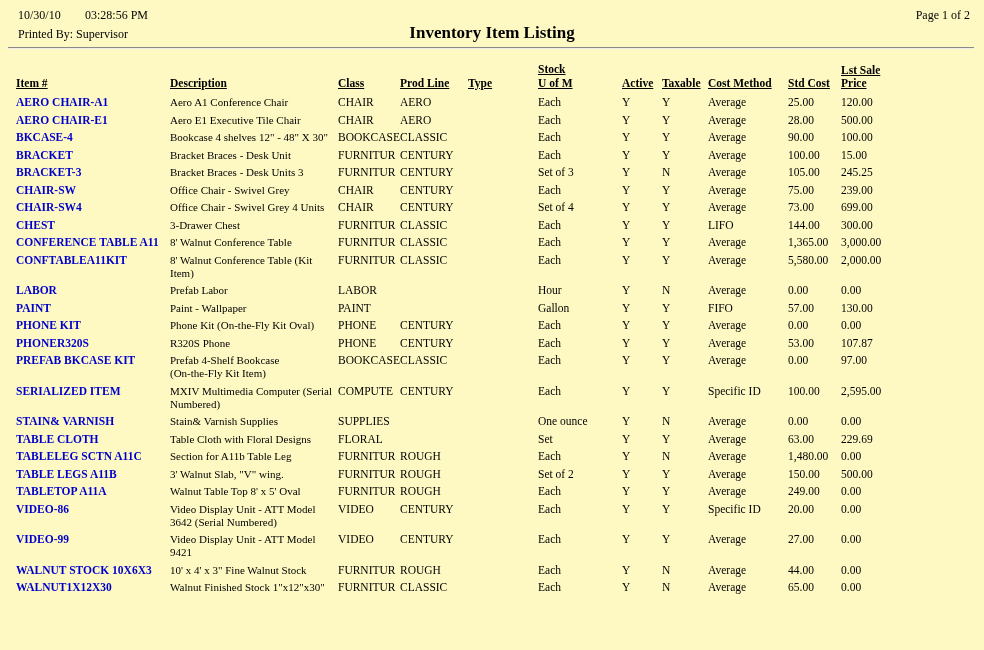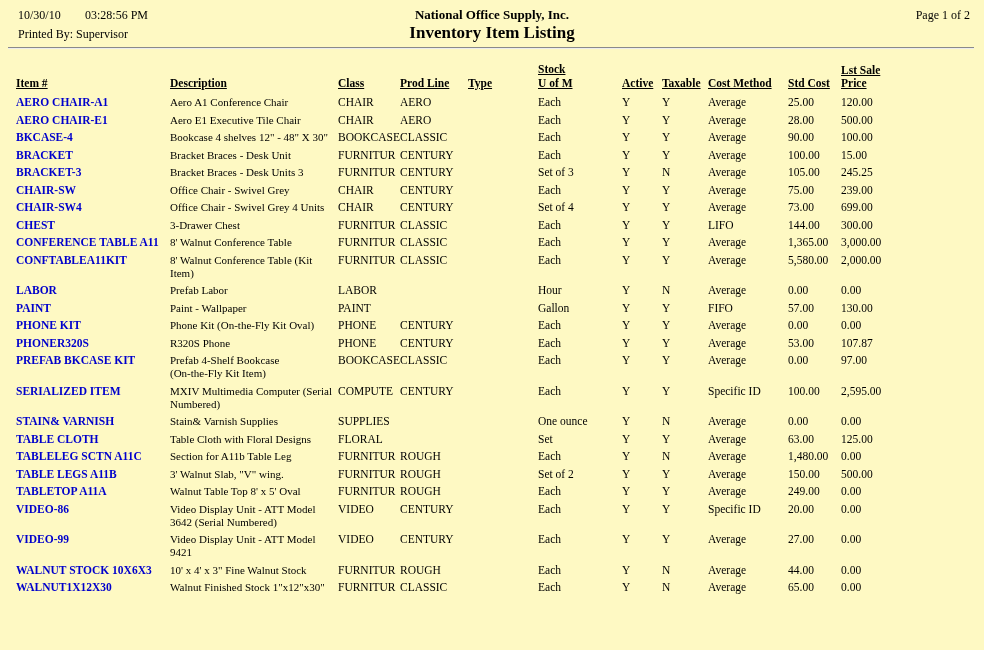--- a/index.html
+++ b/index.html
@@ -36,21 +36,20 @@
   td.c-desc { white-space:pre; font-size:11px; padding-right:0; line-height:13px; }
   .item-link { color:#0000CC; font-weight:bold; cursor:pointer; white-space:nowrap; }
 </style>
 </head>
 <body>
 
 <div class="page">
 
   <span class="hdr-text hdr-date">10/30/10</span>
   <span class="hdr-text hdr-time">03:28:56 PM</span>
-  <div class="hdr-company">National Office Supply, Inc.</div>
   <span class="hdr-text hdr-page">Page 1 of 2</span>
   <span class="hdr-text hdr-printedby">Printed By: Supervisor</span>
   <div class="hdr-title">Inventory Item Listing</div>
   <div class="rule"></div>
 
   <table class="listing">
     <colgroup>
       <col style="width:154px">
         <col style="width:168px">
         <col style="width:62px">
@@ -312,21 +311,21 @@
       <td class="c-item"><span class="item-link">TABLE CLOTH</span></td>
       <td class="c-desc">Table Cloth with Floral Designs</td>
       <td class="c-class">FLORAL</td>
       <td class="c-prod"></td>
       <td class="c-type"></td>
       <td class="c-uofm">Set</td>
       <td class="c-active">Y</td>
       <td class="c-tax">Y</td>
       <td class="c-cost">Average</td>
       <td class="c-std">63.00</td>
-      <td class="c-lst">125.00</td>
+      <td class="c-lst">229.69</td>
     </tr>
         <tr>
       <td class="c-item"><span class="item-link">TABLELEG SCTN A11C</span></td>
       <td class="c-desc">Section for A11b Table Leg</td>
       <td class="c-class">FURNITUR</td>
       <td class="c-prod">ROUGH</td>
       <td class="c-type"></td>
       <td class="c-uofm">Each</td>
       <td class="c-active">Y</td>
       <td class="c-tax">N</td>

